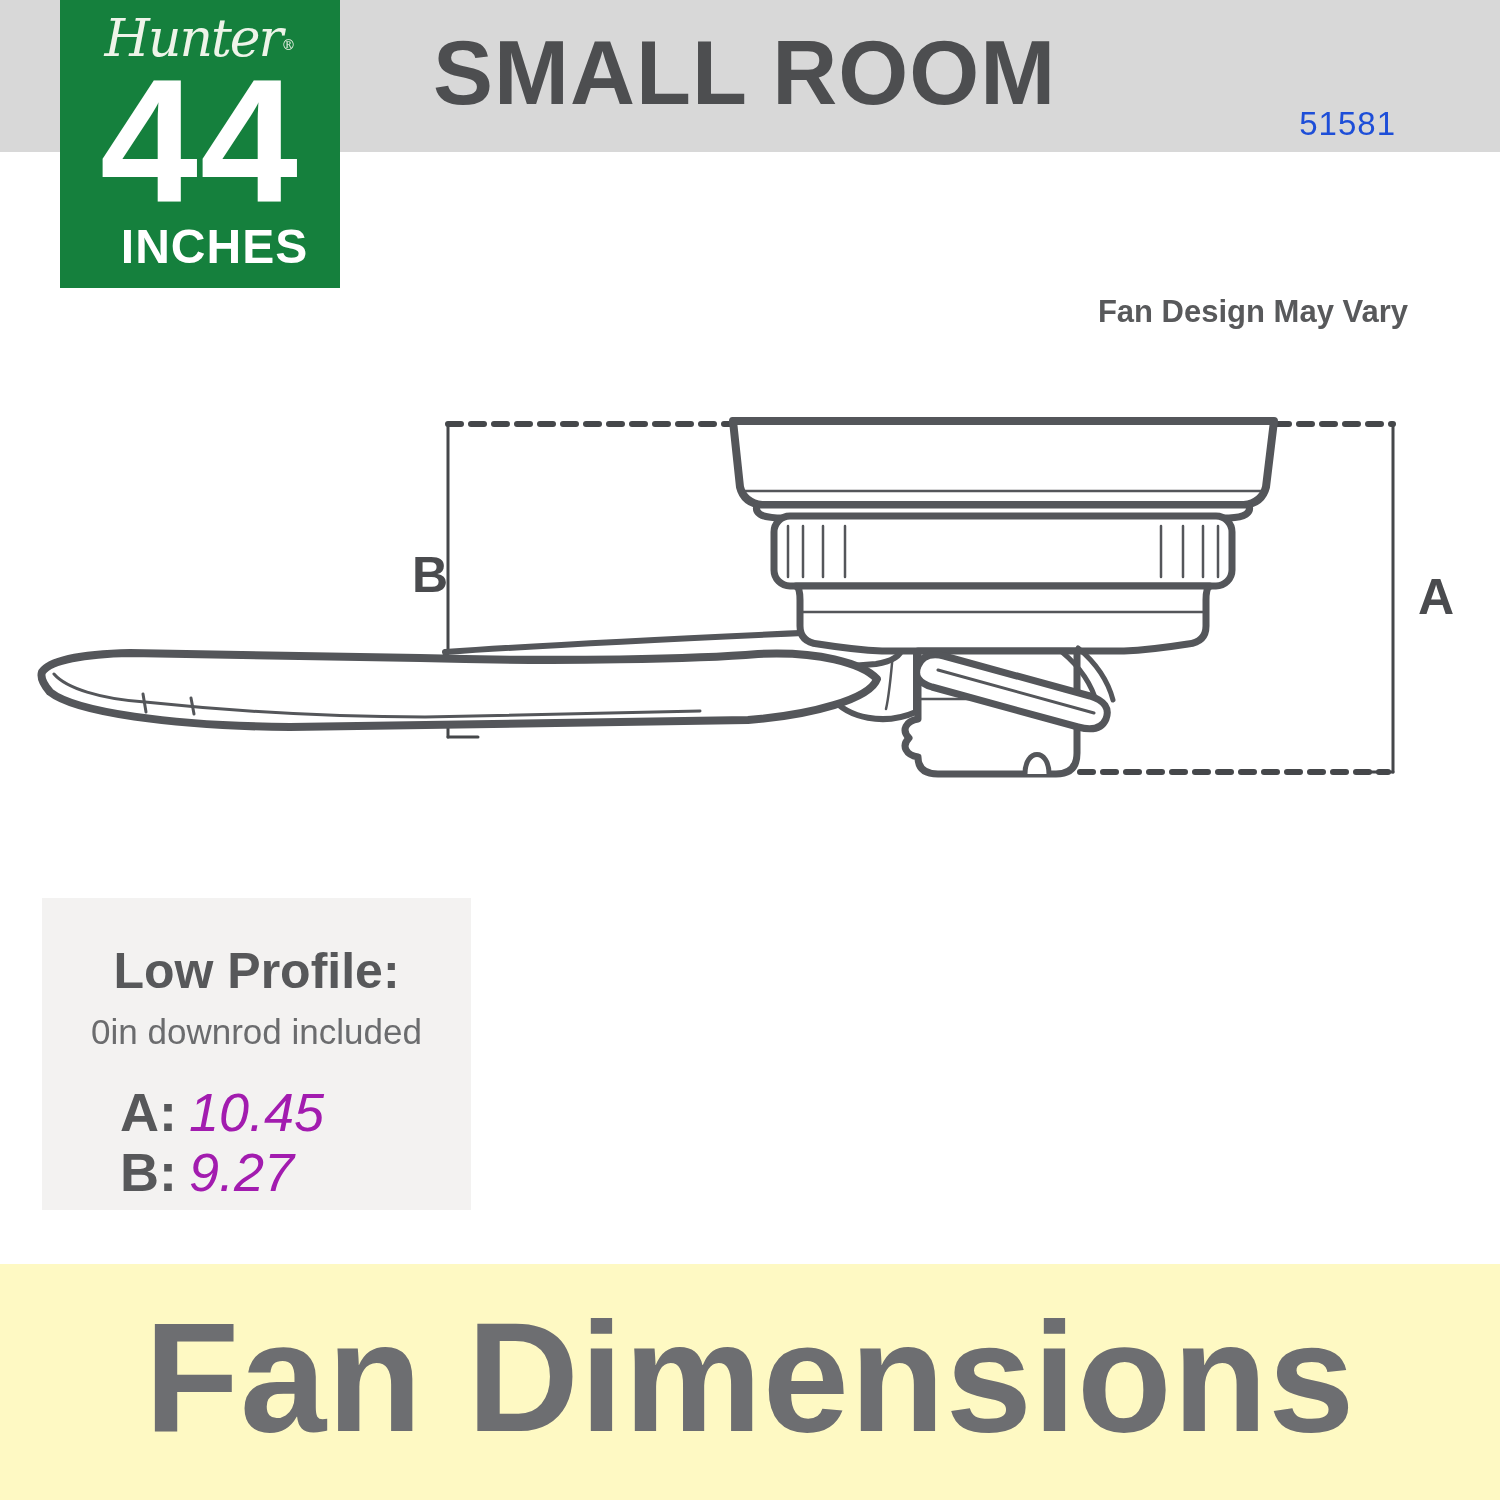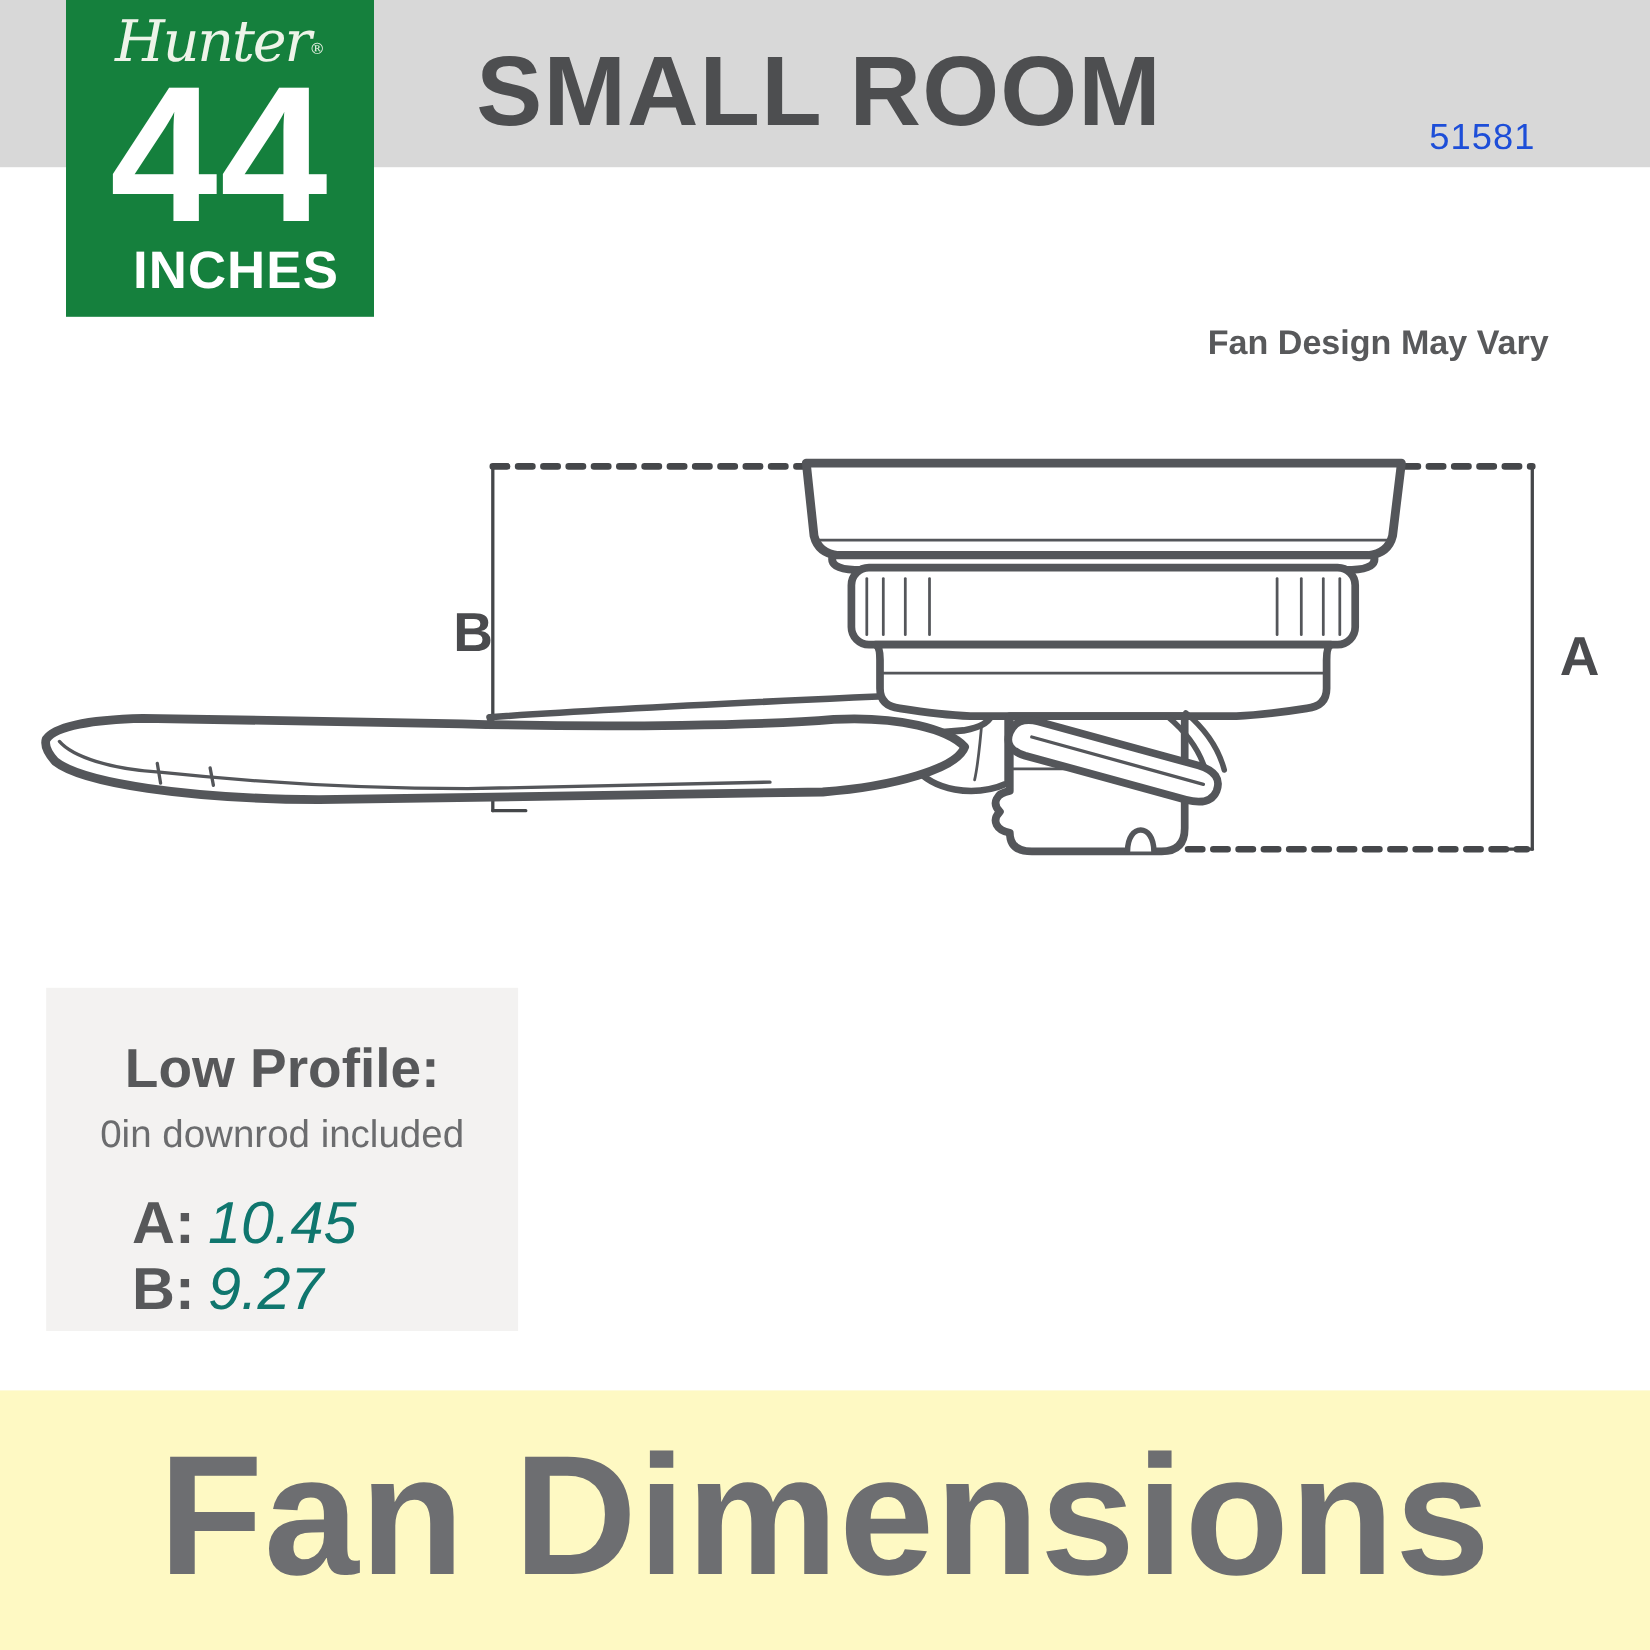--- a/index.html
+++ b/index.html
@@ -6,21 +6,21 @@
   .page{
     position:relative;width:1500px;height:1500px;overflow:hidden;
     background:#ffffff;font-family:"Liberation Sans",sans-serif;
   }
   
   .topbar{
     position:absolute;left:0;top:0;width:1500px;height:152px;
     background:#d8d8d8;
   }
   .title{
-    position:absolute;left:433px;top:39px;
+    position:absolute;left:433px;top:28px;
     font-size:90px;font-weight:700;line-height:1;color:#4d4e50;
     letter-spacing:1px;white-space:nowrap;
   }
   .model{
     position:absolute;right:104px;top:105px;
     font-size:33px;font-weight:400;color:#1d4ed8;letter-spacing:1px;
   }
   
   .badge{
     position:absolute;left:60px;top:0;width:280px;height:288px;
@@ -58,21 +58,21 @@
     margin-top:44px;text-align:center;
     font-size:50px;font-weight:700;color:#57585a;
   }
   .spec-sub{
     margin-top:12px;text-align:center;
     font-size:35px;font-weight:400;color:#6b6c6e;
   }
   .spec-rows{margin-top:30px;padding-left:78px;}
   .spec-row{line-height:1.12;white-space:nowrap;}
   .spec-row .k{font-size:54px;font-weight:700;color:#57585a;}
-  .spec-row .v{font-size:54px;font-style:italic;font-weight:400;color:#0f766e;margin-left:12px;}
+  .spec-row .v{font-size:54px;font-style:italic;font-weight:400;color:#a21caf;margin-left:12px;}
   
   .footerbar{
     position:absolute;left:0;top:1264px;width:1500px;height:236px;
     background:#fef9c3;display:flex;align-items:center;justify-content:center;
   }
   .footer-title{
     font-size:155px;font-weight:700;color:#6d6e71;letter-spacing:1px;
     white-space:nowrap;transform:translateY(-4px);
   }
 </style>

